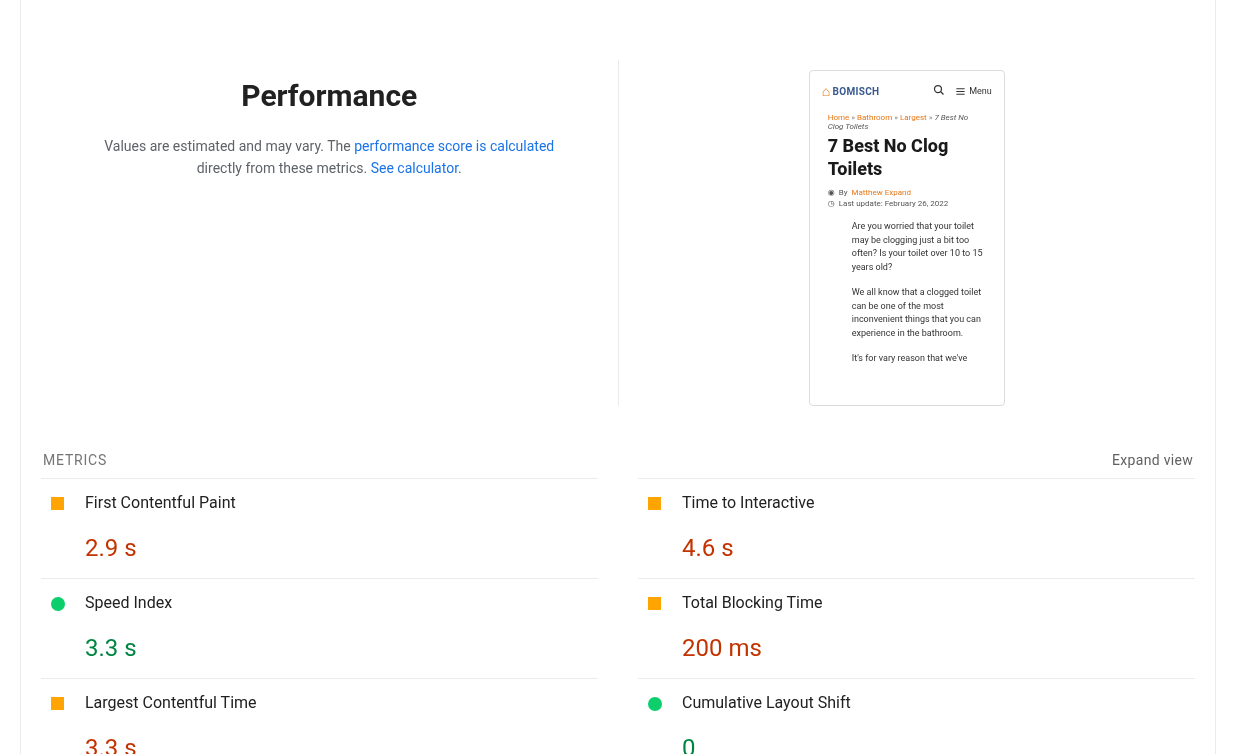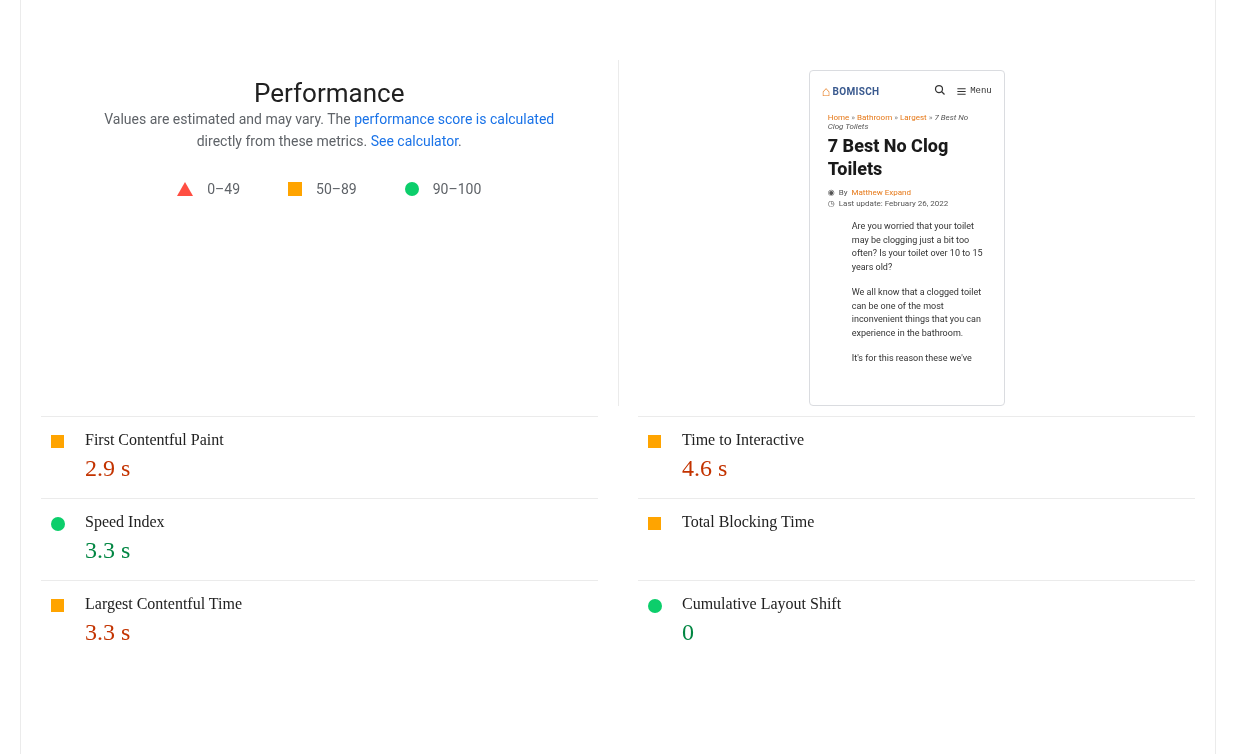--- a/index.html
+++ b/index.html
@@ -47,29 +47,30 @@
   .gauge-fill { fill: #FFF6EC; }
   .gauge-score {
     position: absolute;
     top: 50%; left: 50%;
     transform: translate(-50%, -50%);
     font-size: 36px;
     font-weight: 400;
     color: #C33300;
   }
   .score-title {
-    font-size: 26px;
-    font-weight: 400;
+    font-size: 30px;
+    font-weight: 700;
     color: #212121;
     margin-top: 18px;
   }
   .score-desc {
     font-size: 14px;
     color: #5f6368;
     text-align: center;
+    margin-top: 22px;
     line-height: 1.6;
     max-width: 490px;
   }
   .score-desc a { color: #1a73e8; text-decoration: none; }
   .legend {
     display: flex;
     gap: 48px;
     margin-top: 28px;
     font-size: 14px;
     color: #5f6368;
@@ -92,21 +93,21 @@
     border-radius: 4px;
     padding: 12px 0 0;
     overflow: hidden;
     font-size: 9px;
     color: #333;
   }
   .phone-header { display:flex; align-items:center; justify-content:space-between; padding: 0 12px 8px; }
   .phone-logo { display:flex; align-items:center; gap:2px; font-weight:700; font-size:10px; color:#3a5a8f; letter-spacing:0.3px; }
   .phone-logo .house { color:#e67817; font-size:14px; }
   .phone-header-right { display:flex; align-items:center; gap:10px; color:#333; font-size:11px; }
-  .phone-header-right .menu { display:flex; align-items:center; gap:3px; font-size:9px;font-family:Liberation Mono, monospace; }
+  .phone-header-right .menu { display:flex; align-items:center; gap:3px; font-size:9px; }
   .phone-body { padding: 6px 18px 0; }
   .breadcrumb { font-size:8px; color:#555; margin-bottom:4px; }
   .breadcrumb .bc { color:#e67817; }
   .breadcrumb .sep { color:#888; margin: 0 2px;}
   .article-title { font-size:18px; font-weight:800; line-height:1.25; color:#1a1a1a; margin-bottom:8px; }
   .meta-row { font-size:8px; color:#555; display:flex; align-items:center; gap:4px; margin-bottom:2px;}
   .meta-row .author { color:#e67817; }
   .article-p { font-size:9px; color:#333; line-height:1.5; margin-top:12px;margin-left:24px; }
 
   .metrics-header {
@@ -121,22 +122,21 @@
     display:grid;
     grid-template-columns: 1fr 1fr;
     column-gap: 40px;
     margin-top: 10px;
   }
   .metric {
     border-top: 1px solid #ebebeb;
     padding: 14px 0 16px 0;
     display:grid;
     grid-template-columns: 44px 1fr;
-    row-gap: 2px;
-    font-family: Liberation Serif, serif;
+    row-gap: 18px;
   }
   .metric:nth-child(1), .metric:nth-child(2) { border-top: 1px solid #ebebeb; }
   .metric-icon { display:flex; align-items:flex-start; justify-content:flex-start; padding-left:10px; padding-top:4px;}
   .metric-name { font-size:16px; color:#212121; }
   .metric-value { font-size:24px; grid-column: 2; font-weight:400; margin-top:4px; }
   .status-avg .metric-value { color:#C33300; }
   .status-good .metric-value { color:#018642; }
   .ic-sq { width:13px; height:13px; background:#FFA400; }
   .ic-ci { width:14px; height:14px; border-radius:50%; background:#0CCE6B; }
 </style>
@@ -144,34 +144,20 @@
 <body>
 
 <div class="container">
 
   <div class="top-section">
 
     <div class="score-section">
       <div class="score-title">Performance</div>
       <div class="score-desc">
         <span>Values are estimated and may vary. The </span><a href="#">performance score is calculated</a><span> directly from these metrics. </span><a href="#">See calculator</a><span>.</span>
-      </div>
-      <div class="legend">
-        <div class="legend-item">
-            <span class="tri"></span>
-            <span>0–49</span>
-          </div>
-        <div class="legend-item">
-            <span class="sq"></span>
-            <span>50–89</span>
-          </div>
-        <div class="legend-item">
-            <span class="ci"></span>
-            <span>90–100</span>
-          </div>
       </div>
     </div>
 
     <div class="preview-section">
       <div class="preview-phone">
         <div class="phone-header">
           <div class="phone-logo">
               <span class="house">⌂</span>
               <span>BOMISCH</span>
             </div>
@@ -199,27 +185,31 @@
               <span>◉</span>
               <span>By</span> 
               <span class="author">Matthew Expand</span>
             </div>
           <div class="meta-row">
               <span>◷</span>
               <span>Last update: February 26, 2022</span>
             </div>
           <div class="article-p">Are you worried that your toilet may be clogging just a bit too often? Is your toilet over 10 to 15 years old?</div>
           <div class="article-p">We all know that a clogged toilet can be one of the most inconvenient things that you can experience in the bathroom.</div>
-          <div class="article-p">It's for this reason these we've</div>
+          <div class="article-p">It's for vary reason that we've</div>
         </div>
       </div>
     </div>
 
   </div>
 
+  <div class="metrics-header">
+    <div class="metrics-title">METRICS</div>
+    <div class="expand-view">Expand view</div>
+  </div>
 
   <div class="metrics-grid" id="metrics-grid">
 
   <div class="metric status-avg">
         <div class="metric-icon">
           <span class="ic-sq"></span>
         </div>
         <div class="metric-name">First Contentful Paint</div>
         <div class="metric-value">2.9 s</div>
       </div>
@@ -235,20 +225,21 @@
           <span class="ic-ci"></span>
         </div>
         <div class="metric-name">Speed Index</div>
         <div class="metric-value">3.3 s</div>
       </div>
       <div class="metric status-avg">
         <div class="metric-icon">
           <span class="ic-sq"></span>
         </div>
         <div class="metric-name">Total Blocking Time</div>
+        <div class="metric-value">200 ms</div>
       </div>
       <div class="metric status-avg">
         <div class="metric-icon">
           <span class="ic-sq"></span>
         </div>
         <div class="metric-name">Largest Contentful Time</div>
         <div class="metric-value">3.3 s</div>
       </div>
       <div class="metric status-good">
         <div class="metric-icon">

